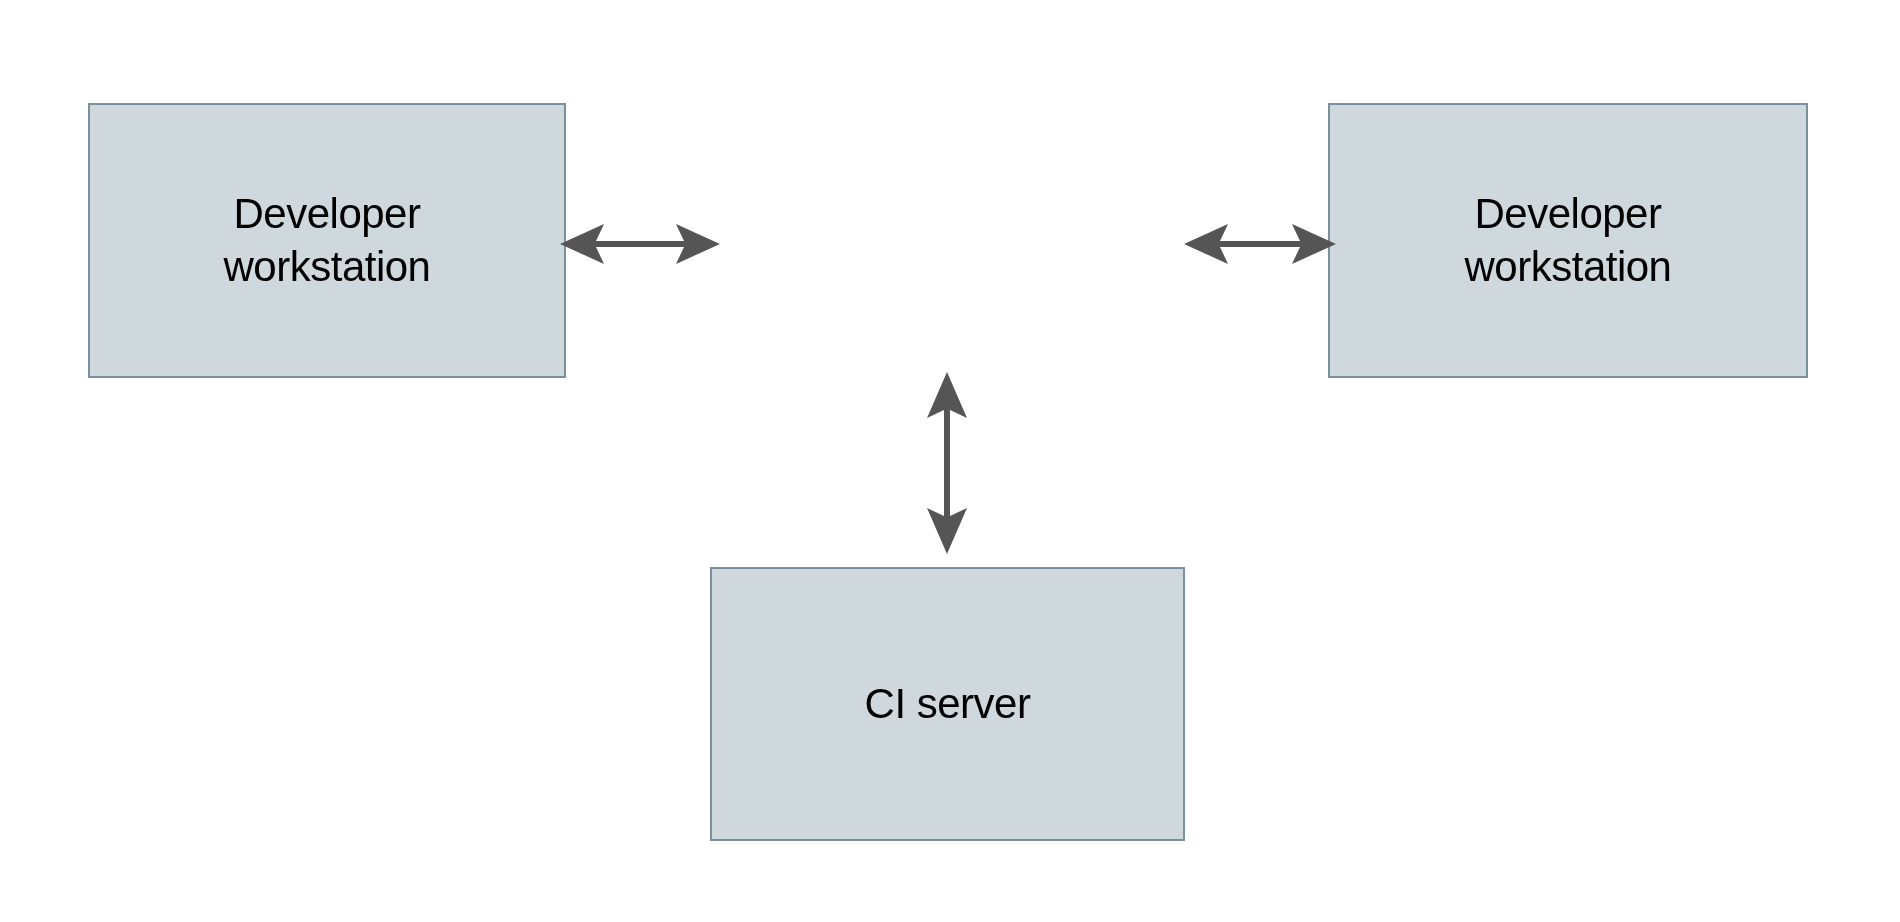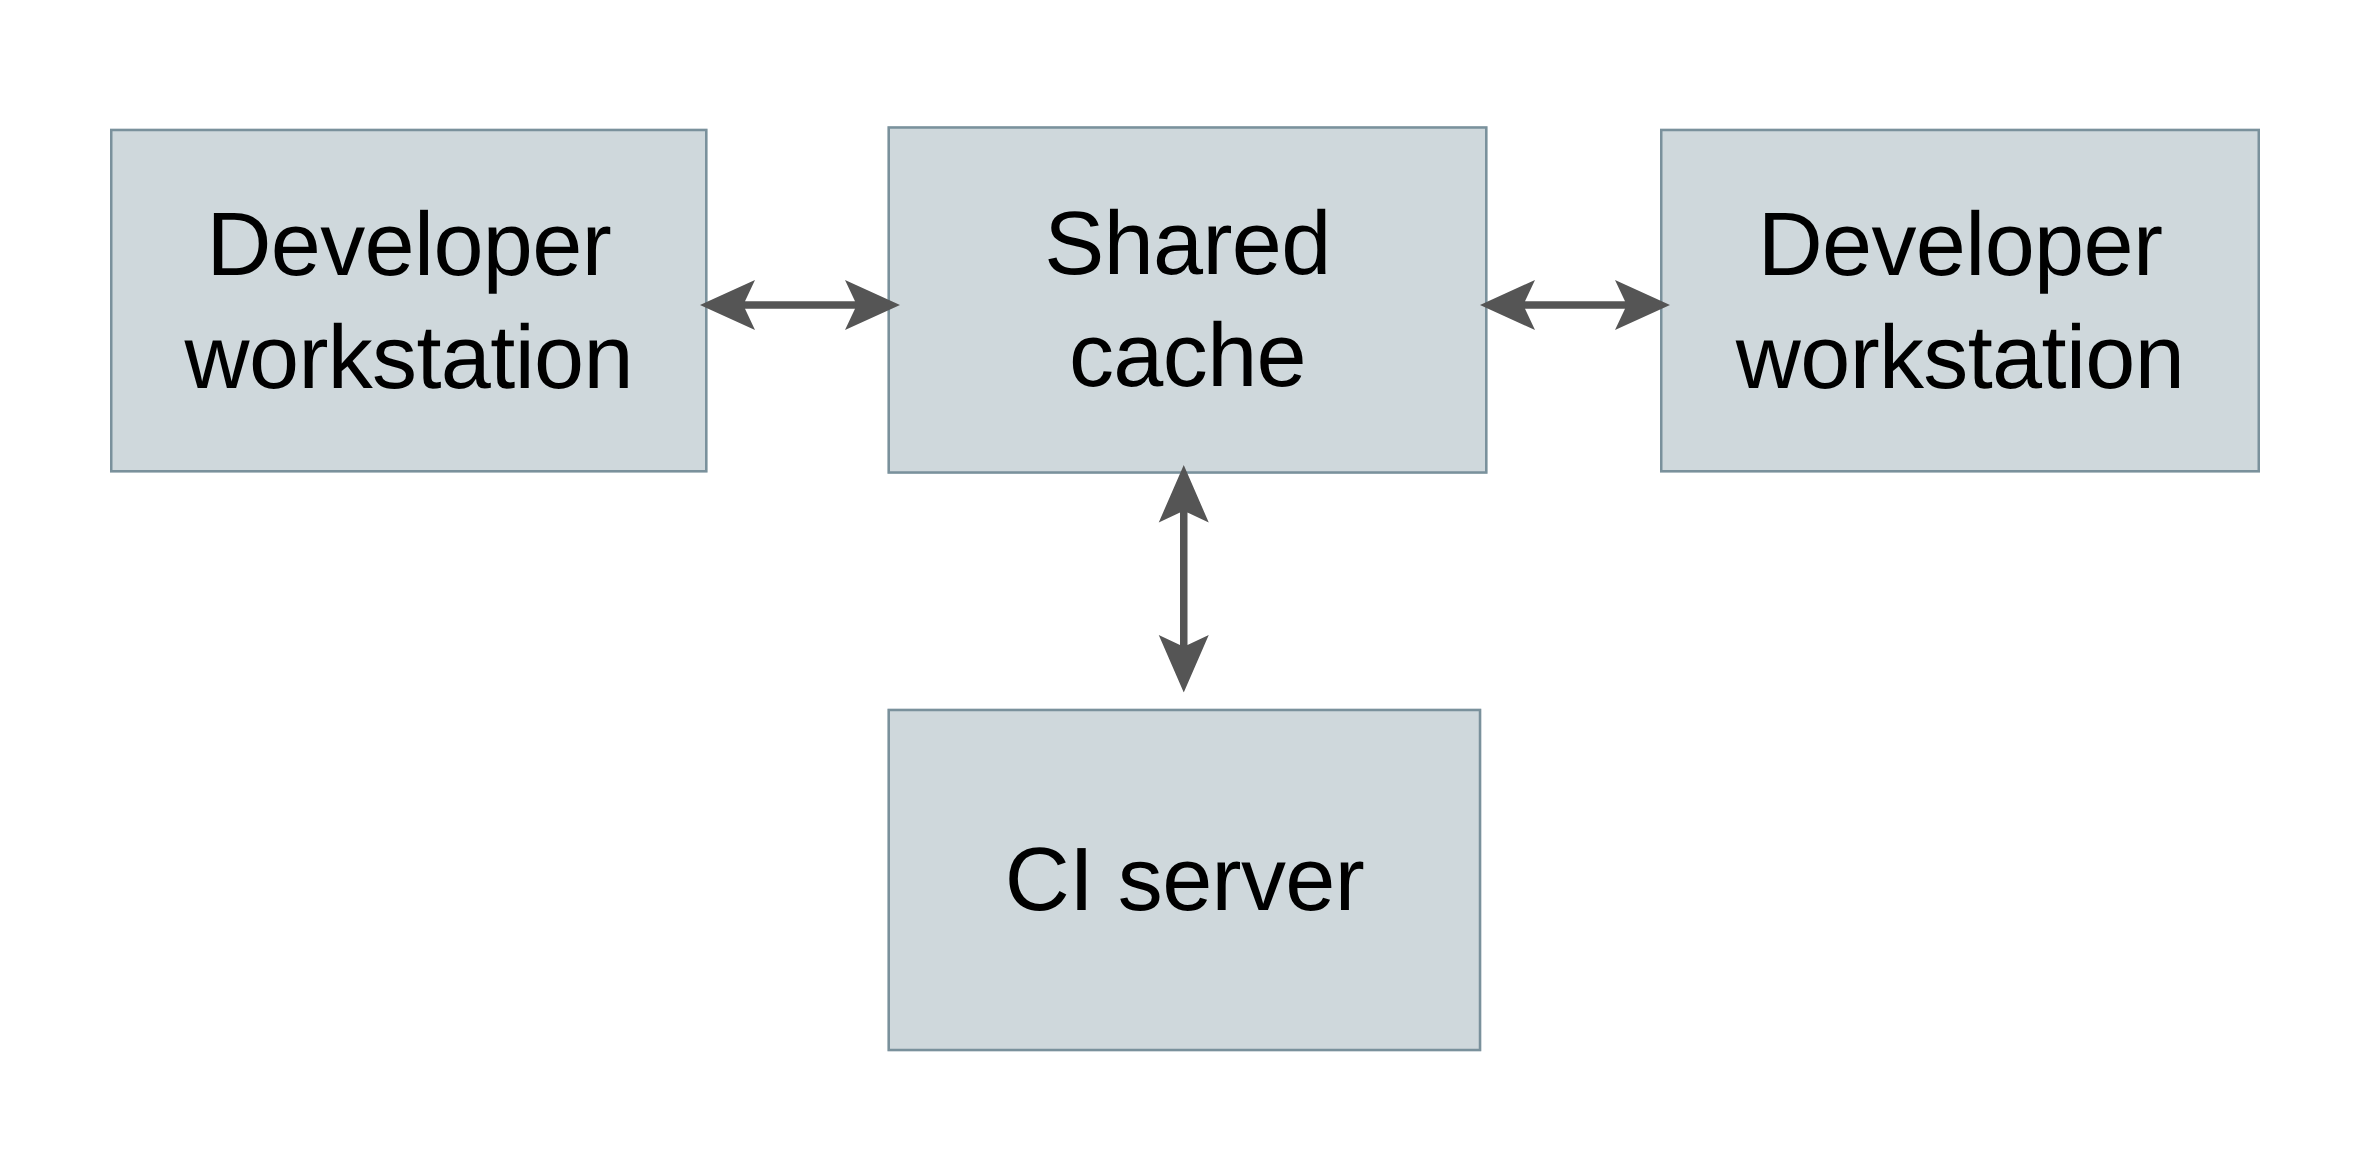--- a/index.html
+++ b/index.html
@@ -21,21 +21,21 @@
     position: absolute;
     box-sizing: border-box;
     background: #cfd8dc;
     border: 2px solid #7a919c;
     display: flex;
     align-items: center;
     justify-content: center;
     text-align: center;
     color: #000000;
     font-family: "Liberation Sans", sans-serif;
-    font-size: 72px;
+    font-size: 42px;
     line-height: 1.25;
     font-weight: 400;
     letter-spacing: -0.5px;
     padding: 0 10px;
   }
   .node-label {
     display: block;
     white-space: pre-line;
   }
   .connector {
@@ -54,24 +54,20 @@
 </head>
 <body>
 
 <div id="canvas">
 
   <div class="node" id="node-dev-left">
     <span class="node-label">Developer
 workstation</span>
   </div>
 
-  <div class="node" id="node-shared">
-    <span class="node-label">Shared
-cache</span>
-  </div>
 
   <div class="node" id="node-dev-right">
     <span class="node-label">Developer
 workstation</span>
   </div>
 
   <div class="node" id="node-ci">
     <span class="node-label">CI server</span>
   </div>
 

